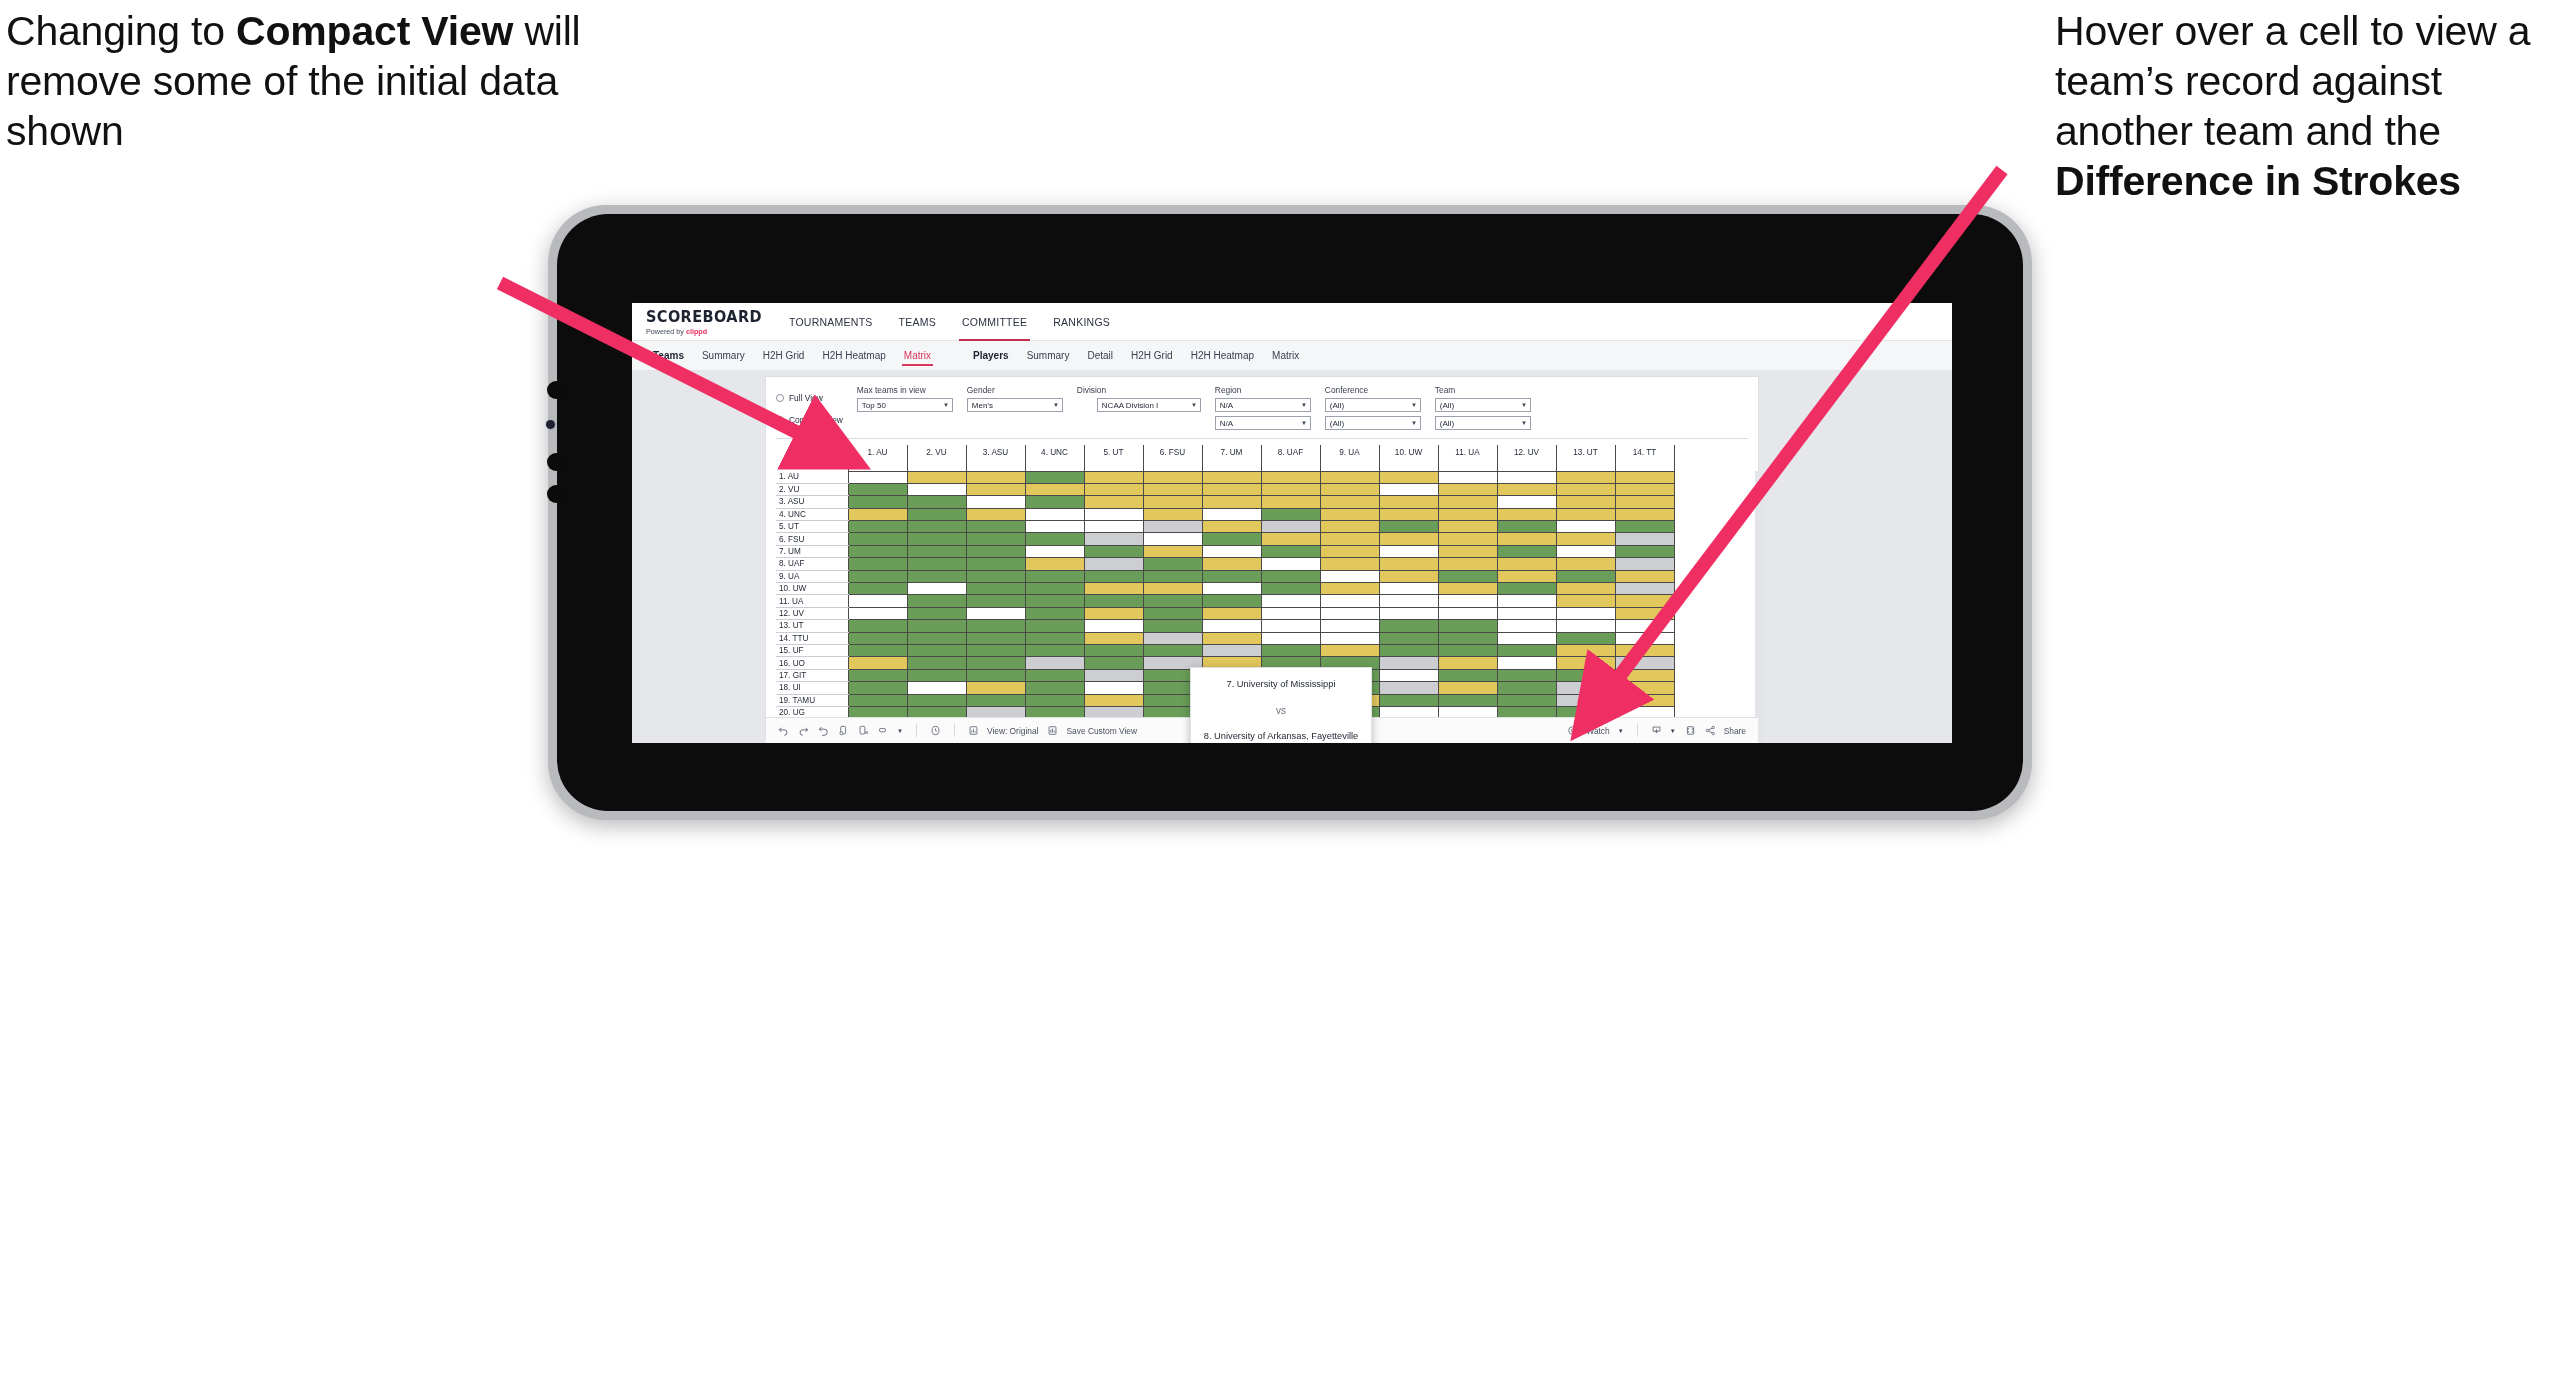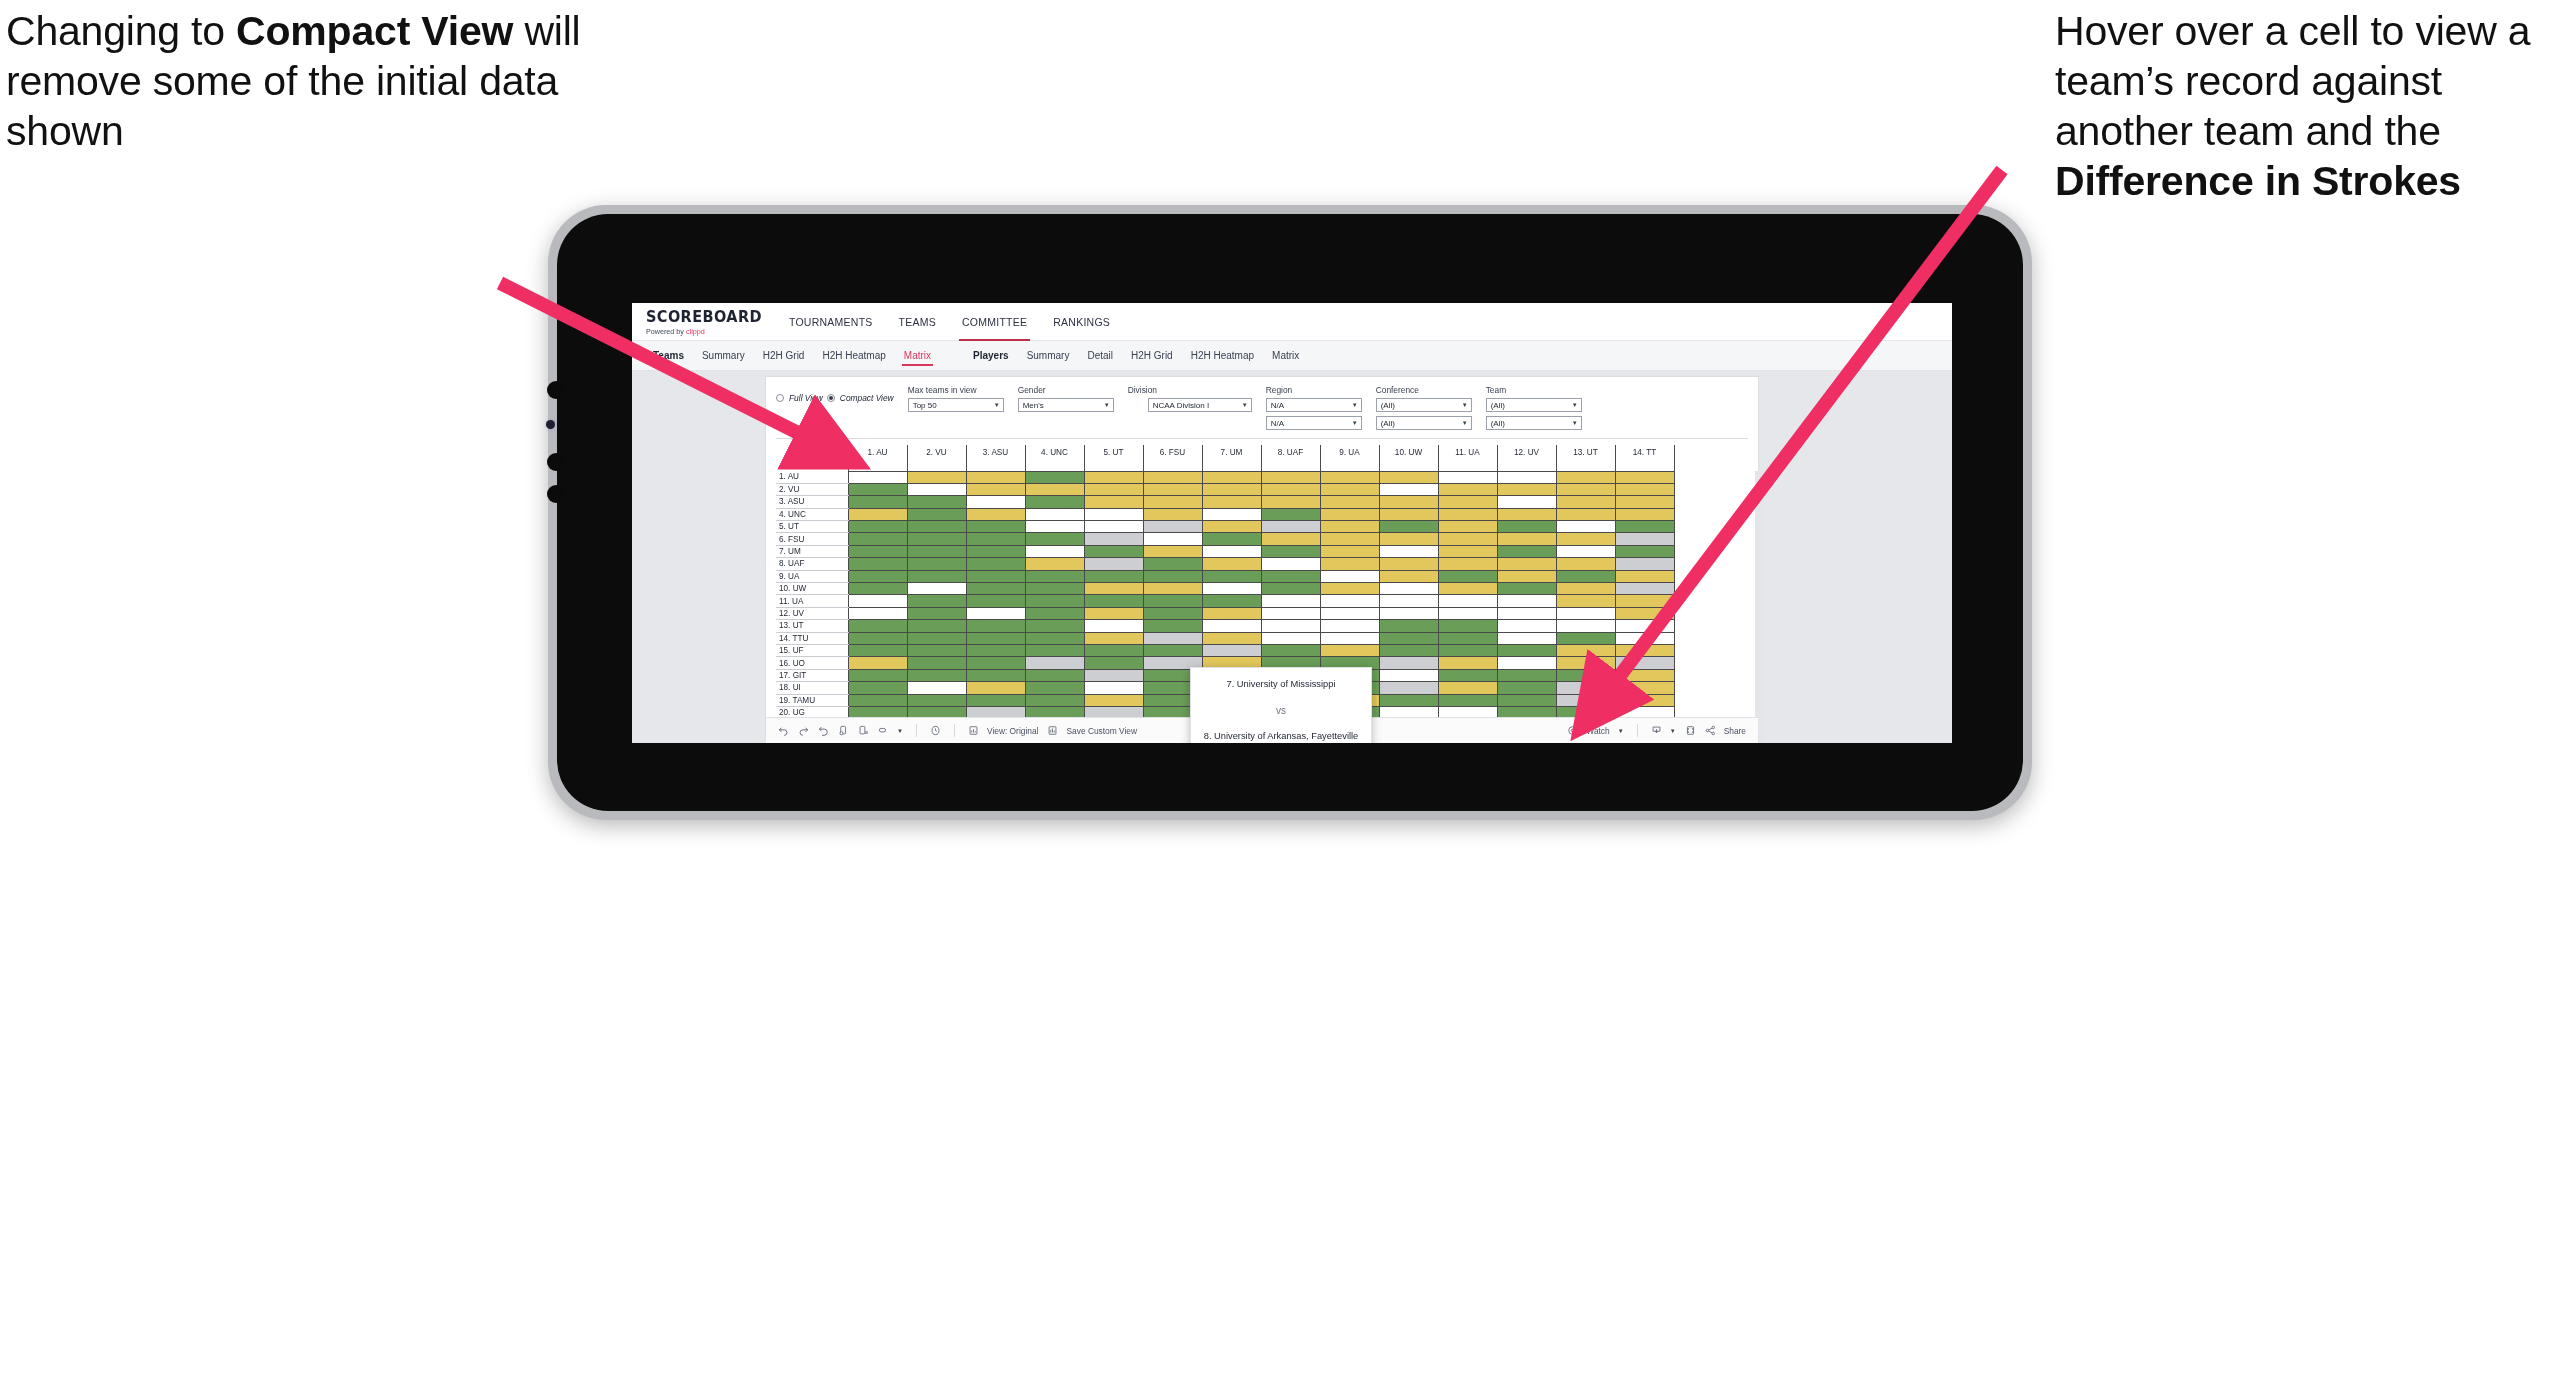--- a/index.html
+++ b/index.html
@@ -77,21 +77,21 @@
   .brand-name {
     font-family: "DejaVu Sans", sans-serif;
     font-weight: 700;
     font-size: 14.5px;
     letter-spacing: 0.4px;
     color: #1d2330;
     transform: scaleY(1.12);
     transform-origin: left center;
   }
   .brand-sub { font-size: 7.2px; color: #41485a; margin-top: 3px; }
-  .brand-sub .accent { color: #e8315f; font-weight: 400; text-align: right; }
+  .brand-sub .accent { color: #e8315f; font-weight: 700; text-align: right; }
 
   .topnav { display: flex; align-items: center; }
   .topnav-item {
     position: relative;
     padding: 0 13px;
     height: 38px;
     display: flex; align-items: center;
     font-size: 10.5px;
     color: #2c3242;
     letter-spacing: 0.25px;
@@ -140,21 +140,21 @@
   .sheet {
     position: absolute;
     left: 134px; top: 6px;
     width: 992px; height: 361px;
     background: #ffffff;
     box-shadow: 0 0 0 1px #dcdee3;
   }
 
   
   .filters { display: flex; align-items: flex-start; padding: 8px 10px 6px 10px; gap: 14px; }
-  .radio-col { display: flex; flex-direction: row; gap: 4px; padding-top: 8px; font-style: italic; }
+  .radio-col { display: flex; flex-direction: column; gap: 12px; padding-top: 8px; }
   .radio-row { display: flex; align-items: center; gap: 5px; font-size: 8.4px; color: #23283a; cursor: pointer; }
   .radio-dot {
     width: 8px; height: 8px; border-radius: 50%;
     border: 1px solid #8a8f9c; background: #fff;
     display: flex; align-items: center; justify-content: center;
   }
   .radio-dot.on::after { content: ""; width: 4px; height: 4px; border-radius: 50%; background: #3a3f4d; }
 
   .fgroup { display: flex; flex-direction: column; gap: 3px; }
   .flabel { font-size: 8.4px; color: #3b4150; }

